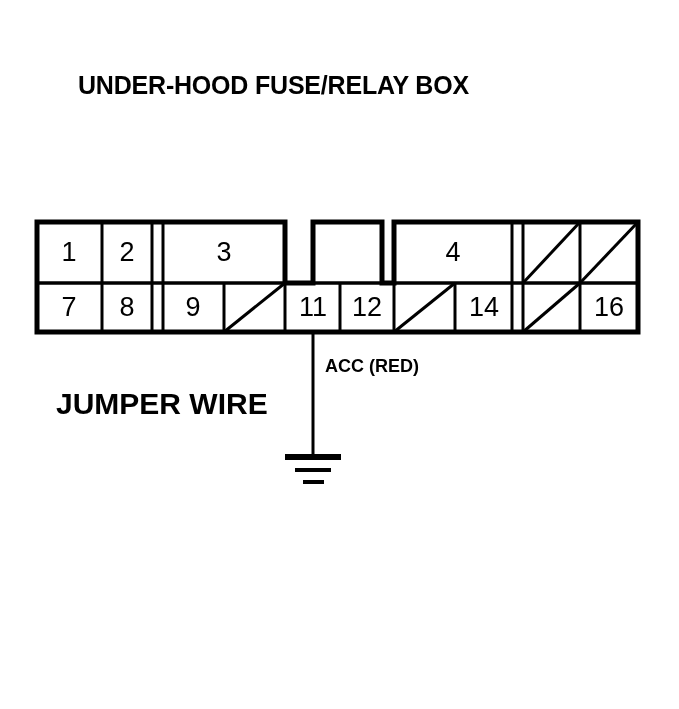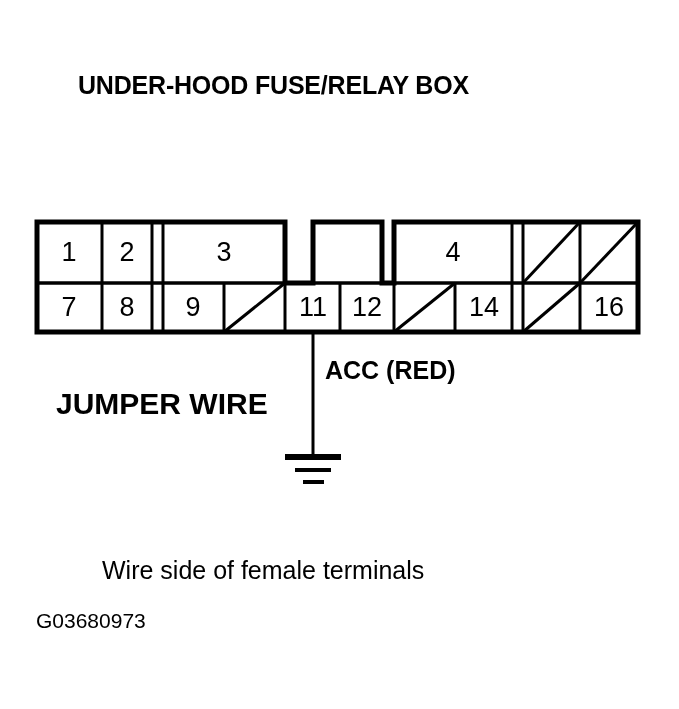--- a/index.html
+++ b/index.html
@@ -51,21 +51,21 @@
     font-size: 27px;
     fill: #000000;
     text-anchor: middle;
     dominant-baseline: middle;
   }
 
   .label-acc {
     position: absolute;
     left: 325px;
     top: 356px;
-    font-size: 25px;
+    font-size: 18px;
     font-weight: bold;
     white-space: nowrap;
   }
   .label-jumper {
     position: absolute;
     left: 56px;
     top: 387px;
     font-size: 30px;
     font-weight: bold;
     white-space: nowrap;
@@ -158,16 +158,14 @@
     <line x1="313" y1="332" x2="313" y2="456" stroke="#000000" stroke-width="3"></line>
 
     <line x1="285" y1="457" x2="341" y2="457" stroke="#000000" stroke-width="6"></line>
     <line x1="295" y1="470" x2="331" y2="470" stroke="#000000" stroke-width="4"></line>
     <line x1="303" y1="482" x2="324" y2="482" stroke="#000000" stroke-width="4"></line>
 
   </svg>
 
   <div class="label-acc">ACC (RED)</div>
   <div class="label-jumper">JUMPER WIRE</div>
-  <div class="caption-wire-side">Wire side of female terminals</div>
-  <div class="figure-id">G03680973</div>
 
 </div>
 
 </body></html>

